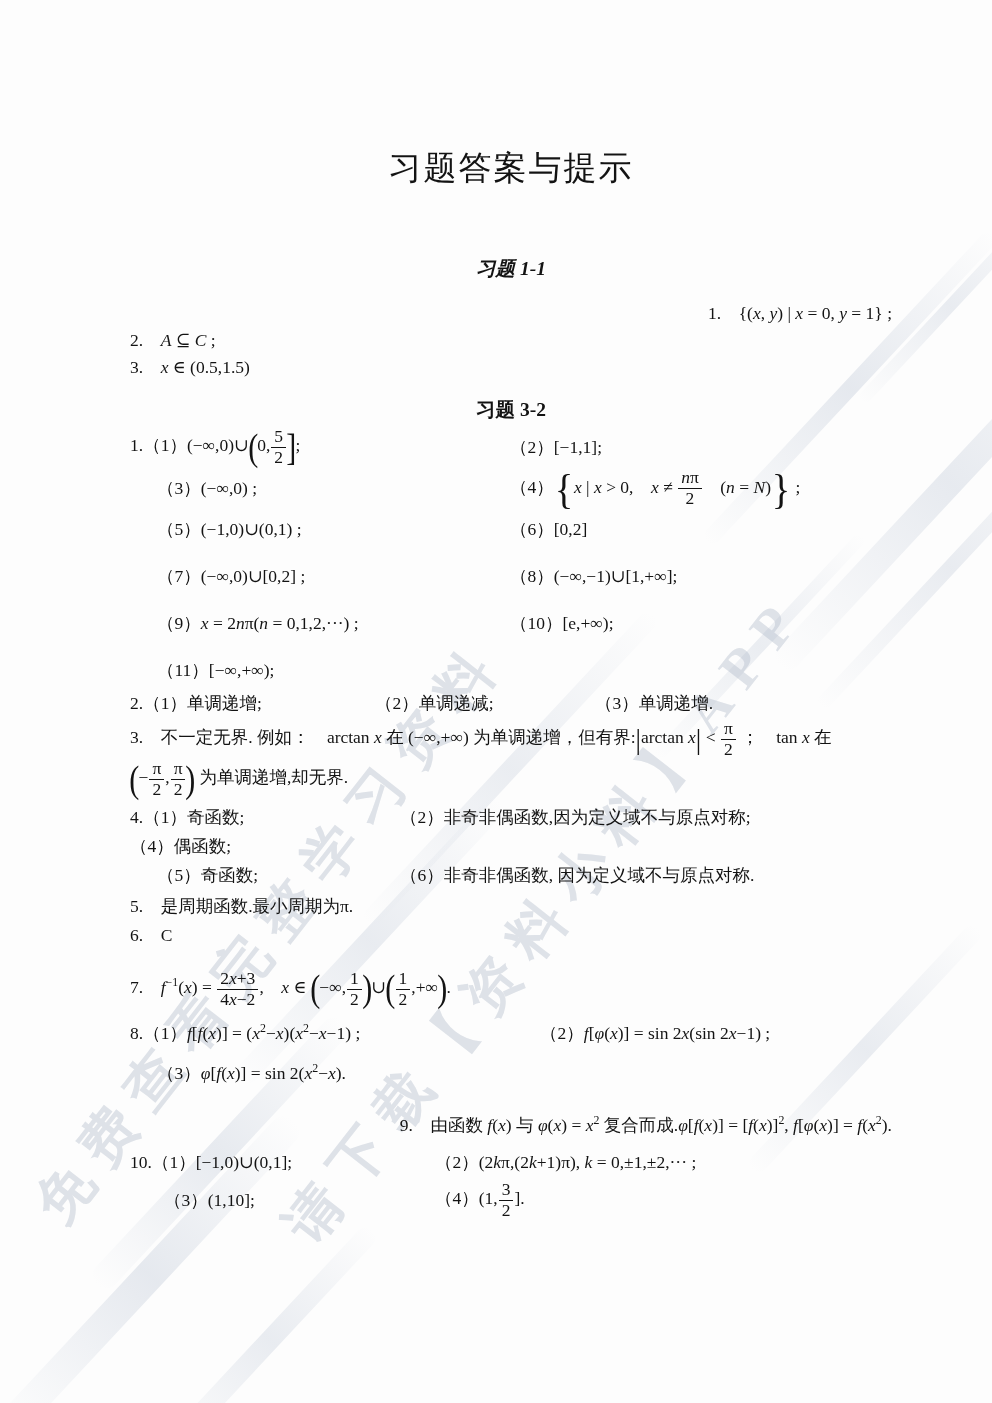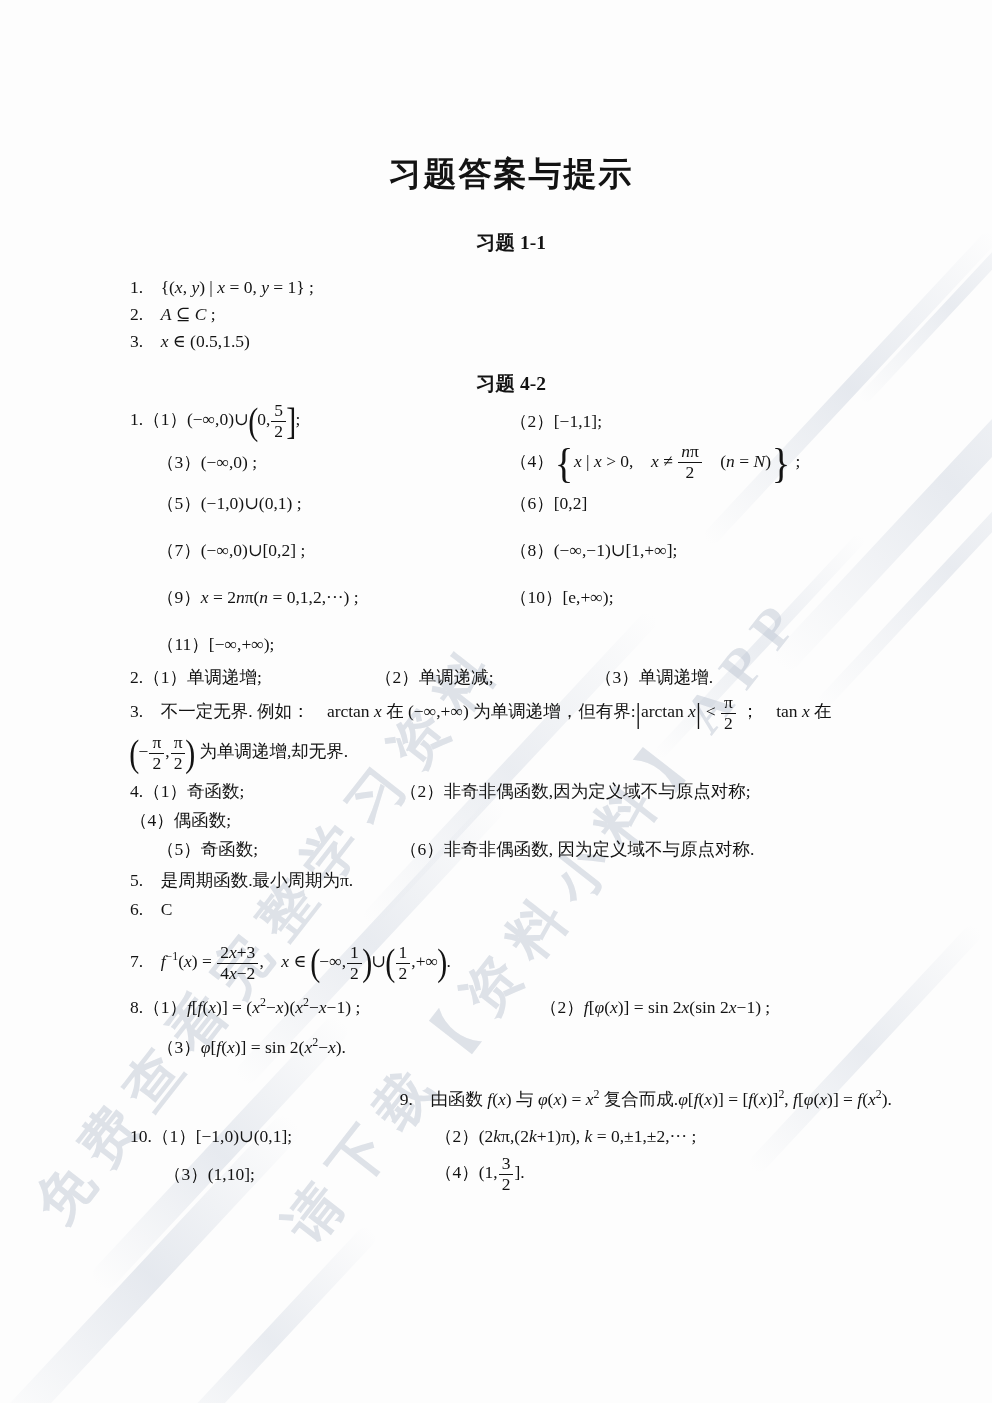--- a/index.html
+++ b/index.html
@@ -6,33 +6,33 @@
   .page{position:relative;width:992px;height:1403px;margin:0 auto;background:#fdfdfd;
         overflow:hidden;font-family:"Liberation Serif","DejaVu Serif",serif;color:#131313;
         font-size:17.5px;}
   
   .sk{position:absolute;pointer-events:none;transform:rotate(-47deg);border-radius:12px;}
   .wm{position:absolute;pointer-events:none;white-space:nowrap;font-weight:bold;
       font-size:56px;letter-spacing:16px;color:rgba(174,184,200,0.40);
       transform:rotate(-52deg);transform-origin:0 50%;}
   
   .content{position:absolute;left:130px;top:146px;width:762px;}
-  .title{font-size:33px;font-weight:bold;text-align:center;margin:6px;letter-spacing:2px;}
+  .title{font-size:33px;font-weight:normal;text-align:center;margin:0;letter-spacing:2px;}
   .sec{font-size:19.5px;font-weight:bold;text-align:center;margin:0;}
   .ln{line-height:1.55;}
   .row{display:flex;align-items:center;line-height:1.55;}
   .cl{box-sizing:border-box;flex:0 0 auto;}
   .cr{flex:1 1 auto;}
   .w380{width:380px;}.w270{width:270px;}.w410{width:410px;}.w305{width:305px;}
   .w245{width:245px;}.w220{width:220px;}
   .ind{padding-left:27px;}
   .ind10{padding-left:34px;}
   .mt2{margin-top:2px;}.mt4{margin-top:4px;}.mt6{margin-top:6px;}.mt8{margin-top:20px;}
   .mt10{margin-top:10px;}.mt12{margin-top:12px;}.mt13{}.mt15{margin-top:15px;}
-  .mt16{margin-top:24px;text-align:right;}.mt18{margin-top:18px;}.mt46{margin-top:32px;}
+  .mt16{margin-top:24px;text-align:right;}.mt18{margin-top:18px;text-align:right;}.mt46{margin-top:64px;font-style:italic;}
   
   .fr{display:inline-block;vertical-align:middle;text-align:center;line-height:1.12;padding:0 1px;}
   .fr .n{display:block;padding:0 3px;}
   .fr .d{display:block;border-top:1.3px solid #131313;padding:0 3px;}
   .bp{display:inline-block;font-size:215%;font-weight:400;vertical-align:middle;line-height:1;
       transform:scaleX(.8);margin:0 -2px;}
   .bb{display:inline-block;font-size:240%;font-weight:400;vertical-align:middle;line-height:1;
       transform:scaleX(.92);}
   .vb{display:inline-block;font-size:155%;vertical-align:middle;line-height:1;transform:scaleY(1.12);}
   sup{font-size:68%;}
@@ -60,21 +60,21 @@
 
   <div class="content">
 
     <h1 class="title">习题答案与提示</h1>
 
     <h2 class="sec mt46">习题 1-1</h2>
     <div class="ln mt18">1. {(<i>x</i>, <i>y</i>) | <i>x</i> = 0, <i>y</i> = 1} ;</div>
     <div class="ln mt13">2. <i>A</i> ⊆ <i>C</i> ;</div>
     <div class="ln mt13">3. <i>x</i> ∈ (0.5,1.5)</div>
 
-    <h2 class="sec mt15">习题 4-2</h2>
+    <h2 class="sec mt15">习题 3-2</h2>
 
     <div class="row mt4">
       <div class="cl w380">1.（1）(−∞,0)∪<span class="bp">(</span>0,<span class="fr"><span class="n">5</span><span class="d">2</span></span><span class="bp">]</span>;</div>
       <div class="cr">（2）[−1,1];</div>
     </div>
     <div class="row">
       <div class="cl w380 ind">（3）(−∞,0) ;</div>
       <div class="cr">（4）<span class="bb">{</span><i>x</i> | <i>x</i> &gt; 0, <i>x</i> ≠ <span class="fr"><span class="n"><i>n</i>π</span><span class="d">2</span></span> (<i>n</i> = <i>N</i>)<span class="bb">}</span> ;</div>
     </div>
     <div class="row mt6">

